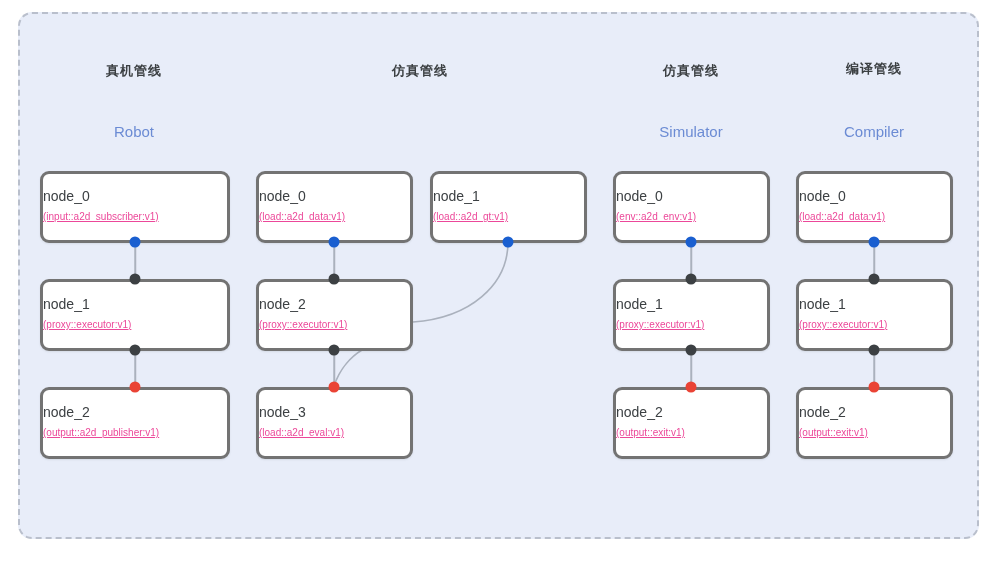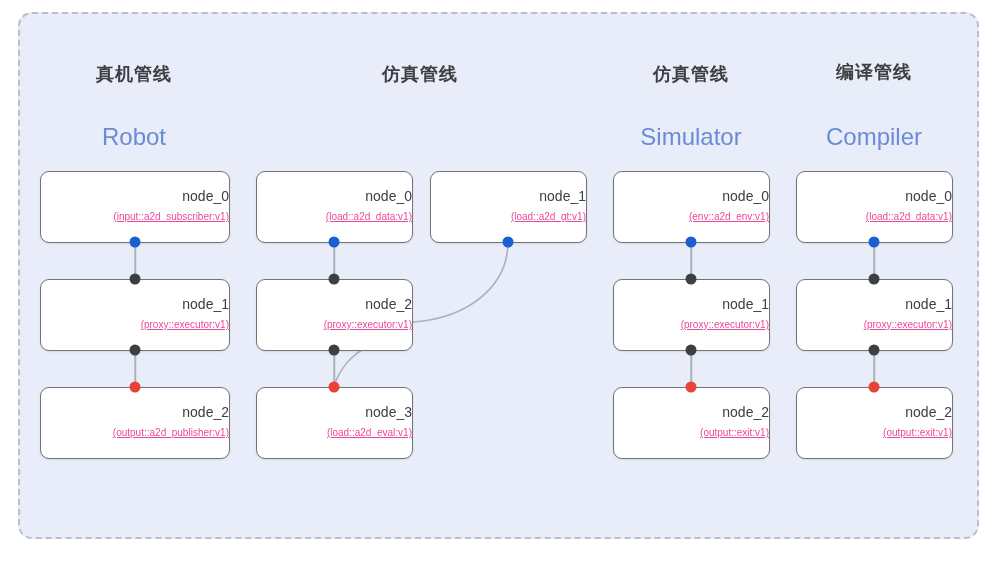--- a/index.html
+++ b/index.html
@@ -24,44 +24,44 @@
     height: 527px;
     box-sizing: border-box;
     background: #e8edf9;
     border: 2px dashed #b9bfcc;
     border-radius: 14px;
   }
   
   .col-title-cn {
     position: absolute;
     text-align: center;
-    font-size: 18px;
+    font-size: 13px;
     font-weight: bold;
     color: #3c4043;
     letter-spacing: 1px;
     white-space: nowrap;
   }
   .col-title-en {
     position: absolute;
     text-align: center;
-    font-size: 24px;
+    font-size: 15px;
     color: #6b8bd4;
     white-space: nowrap;
   }
   
   .node {
     position: absolute;
     box-sizing: border-box;
     background: #ffffff;
-    border: 1px solid #737373;
+    border: 3px solid #737373;
     border-radius: 9px;
     box-shadow: 0 1px 2px rgba(60,64,67,0.10);
     display: flex;
     flex-direction: column;
-    align-items: flex-end;
+    align-items: flex-start;
     justify-content: center;
     text-align: center;
   }
   .node-name {
     font-size: 14px;
     color: #3c4043;
     line-height: 20px;
   }
   .node-type {
     font-size: 10px;

